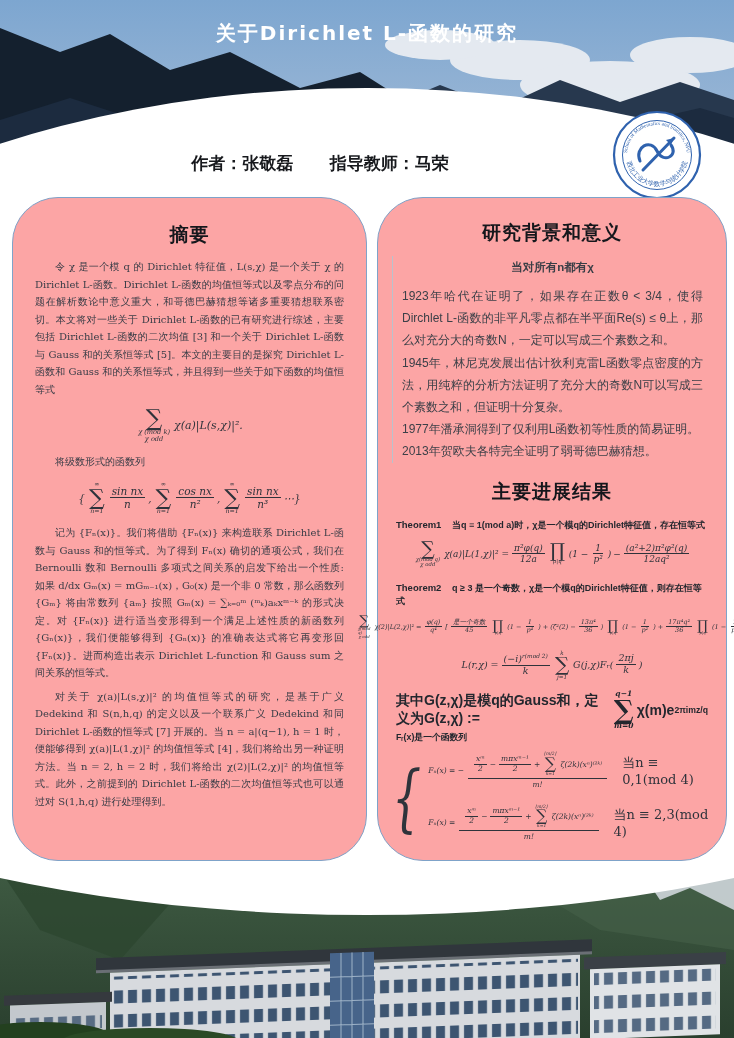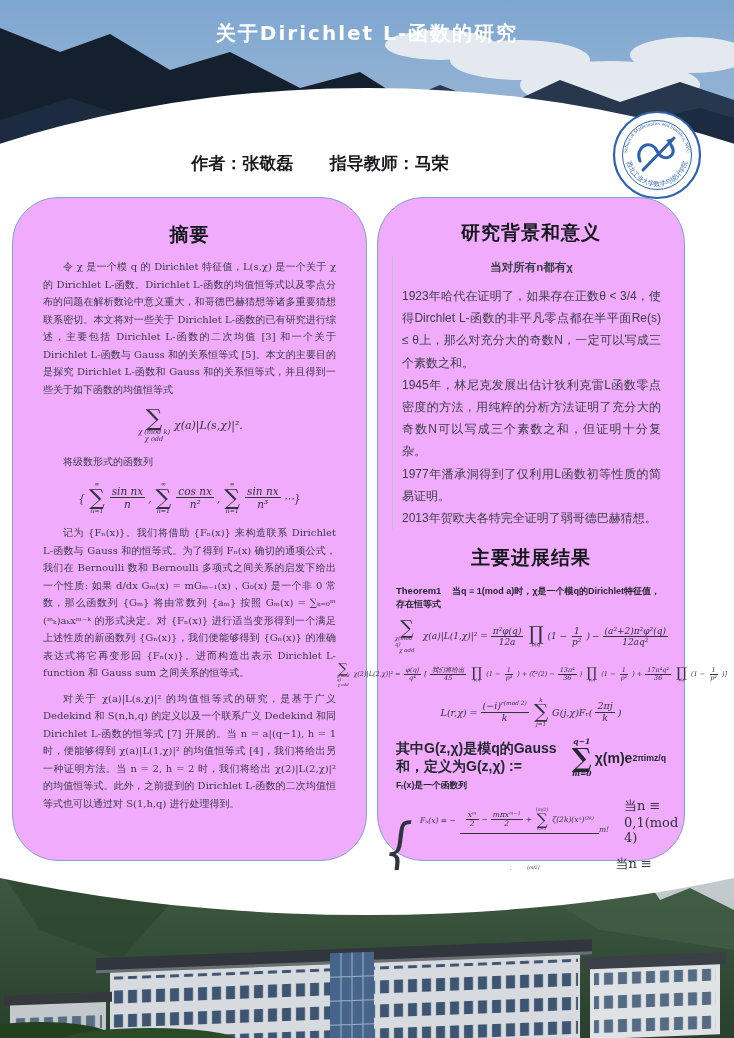--- a/index.html
+++ b/index.html
@@ -10,27 +10,27 @@
   .hero{position:absolute;left:0;top:0;width:734px;height:250px;overflow:hidden;}
   .hero svg{position:absolute;left:0;top:0;width:100%;height:100%;}
   .hero-arc{position:absolute;left:-433px;top:88px;width:1600px;height:1000px;border-radius:50%;background:#fff;}
   .poster-title{position:absolute;left:0;top:20px;width:734px;text-align:center;color:#fff;
     font-weight:bold;font-size:20px;letter-spacing:2px;font-family:"DejaVu Sans",sans-serif;}
   .byline{position:absolute;left:0;top:152px;width:640px;text-align:center;font-size:17px;font-weight:bold;color:#17191d;}
   .byline span{margin:0 16px;}
   .logo{position:absolute;left:612px;top:110px;width:90px;height:90px;}
 
   
-  .panel{position:absolute;background:#f0abfc;border:1.5px solid #7fa3c9;border-radius:46px;box-sizing:border-box;}
+  .panel{position:absolute;background:#fca5a5;border:1.5px solid #7fa3c9;border-radius:46px;box-sizing:border-box;}
   .panel-left{left:12px;top:197px;width:355px;height:664px;padding:20px 22px;}
-  .panel-right{left:377px;top:197px;width:308px;height:664px;padding:18px 14px;}
+  .panel-right{left:377px;top:197px;width:350px;height:664px;padding:18px 14px;}
   .sec-h{text-align:center;font-size:19px;font-weight:bold;color:#15171c;letter-spacing:1px;margin:4px 0 10px;}
 
   
-  .jp{margin:8px;text-indent:2em;text-align:justify;font-family:"DejaVu Serif",serif;
+  .jp{margin:0;text-indent:2em;text-align:justify;font-family:"DejaVu Serif",serif;
       font-size:10px;line-height:1.75;color:#383c46;}
 
   
   .fml{display:flex;justify-content:center;align-items:center;font-family:"DejaVu Serif",serif;
        font-style:italic;color:#2f333b;margin:8px 0;}
   .mt{margin:0 1px;white-space:nowrap;}
   .bigop{display:inline-flex;flex-direction:column;align-items:center;line-height:1;margin:0 3px;font-style:normal;}
   .bigop .op{font-size:2.1em;line-height:.9;font-family:"DejaVu Serif",serif;}
   .bigop .lt,.bigop .lb{font-size:.6em;line-height:1.1;font-style:italic;}
   .frac{display:inline-flex;flex-direction:column;align-items:center;vertical-align:middle;margin:0 2px;line-height:1.15;}
@@ -58,21 +58,21 @@
       font-size:14px;color:#23272e;font-weight:600;}
   .gauss-line .bigop{font-family:"DejaVu Serif",serif;}
   .fr-line{margin:2px 4px 4px;font-size:8.8px;color:#23272e;font-weight:600;}
 
   
   .pw-row{display:flex;align-items:center;justify-content:center;font-family:"DejaVu Serif",serif;
       font-style:italic;color:#2f333b;margin-top:2px;}
   .pw-brace{font-size:46px;font-weight:300;line-height:1;transform:scaleY(1.6);margin-right:6px;}
   .pw-cases{display:flex;flex-direction:column;gap:8px;}
   .pw-case{display:flex;align-items:center;font-size:7.5px;}
-  .bigfrac{display:inline-flex;flex-direction:row;align-items:flex-end;margin:12px 3px;}
+  .bigfrac{display:inline-flex;flex-direction:column;align-items:center;margin:4px 3px;}
   .bigfrac>.fn{display:flex;align-items:center;border-bottom:1px solid currentColor;padding:0 4px 1px;}
   .bigfrac>.fd{padding-top:1px;}
   .cond{margin-left:12px;font-style:normal;font-size:13px;}
 
   
   .foot{position:absolute;left:0;top:870px;width:734px;height:168px;overflow:hidden;}
   .foot svg{position:absolute;left:0;top:0;width:100%;height:100%;}
   .foot-arc{position:absolute;left:-433px;top:-621px;width:1600px;height:666px;border-radius:50%;background:#fff;}
 </style>
 </head>
@@ -224,34 +224,38 @@
         <span class="fd">p²</span>
       </span>
       <span class="mt">)</span>
       <span class="mt">−</span>
       <span class="frac">
         <span class="fn">(a²+2)π²φ²(q)</span>
         <span class="fd">12aq²</span>
       </span>
     </div>
 
+    <div class="thm">
+      <span class="thm-label">Theorem2</span>
+      <span class="thm-text">q ≥ 3 是一个奇数，χ是一个模q的Dirichlet特征值，则存在恒等式</span>
+    </div>
     <div class="fml fml-t2">
       <span class="bigop">
         <span class="op">∑</span>
         <span class="lb">χ(mod q)</span>
         <span class="lb">χ odd</span>
       </span>
       <span class="mt">χ(2)|L(2,χ)|² =</span>
       <span class="frac">
         <span class="fn">φ(q)</span>
         <span class="fd">q⁴</span>
       </span>
       <span class="mt">[</span>
       <span class="frac">
-        <span class="fn">我们将给出</span>
+        <span class="fn">是一个奇数</span>
         <span class="fd">45</span>
       </span>
       <span class="bigop">
         <span class="op">∏</span>
         <span class="lb">p|q</span>
       </span>
       <span class="mt">(1 −</span>
       <span class="frac">
         <span class="fn">1</span>
         <span class="fd">p⁴</span>

